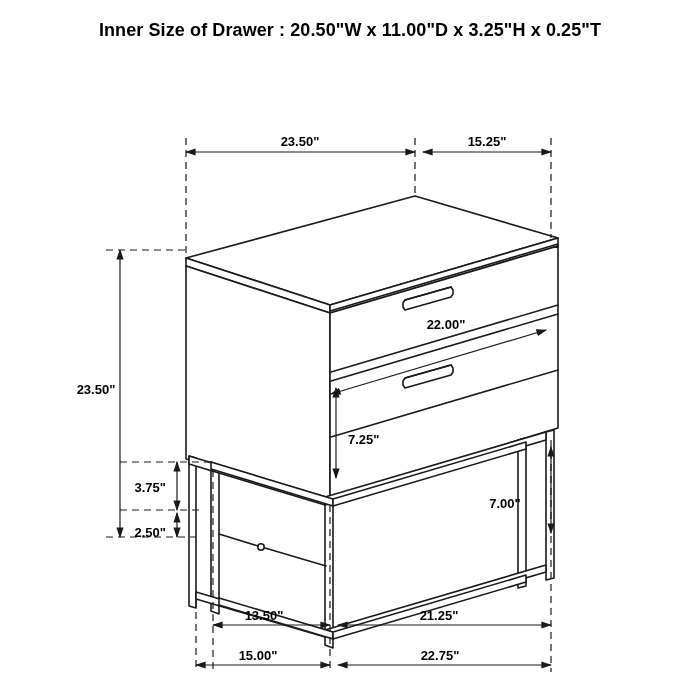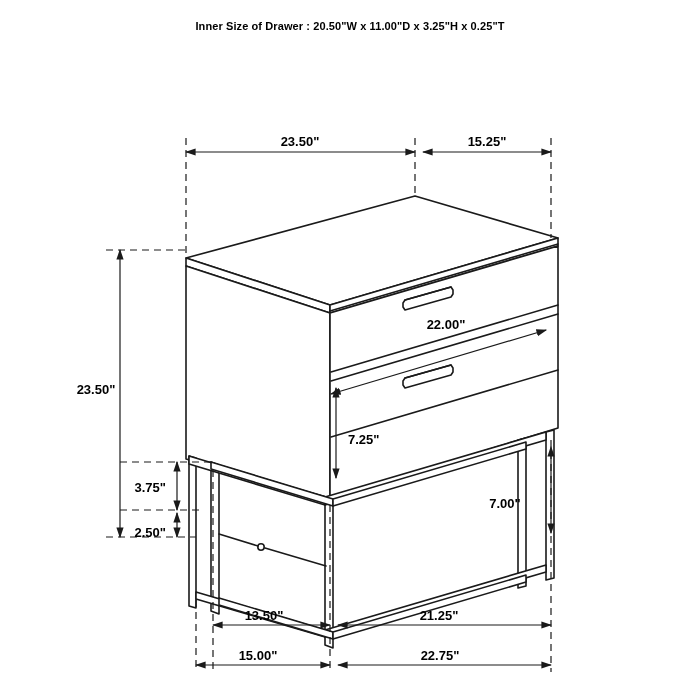--- a/index.html
+++ b/index.html
@@ -19,21 +19,21 @@
     position: relative;
     width: 700px;
     height: 700px;
   }
   #title {
     position: absolute;
     top: 20px;
     left: 0;
     width: 700px;
     text-align: center;
-    font-size: 11px;
+    font-size: 18px;
     font-weight: bold;
     letter-spacing: 0.1px;
   }
   svg.diagram {
     position: absolute;
     top: 0;
     left: 0;
     width: 700px;
     height: 700px;
   }

